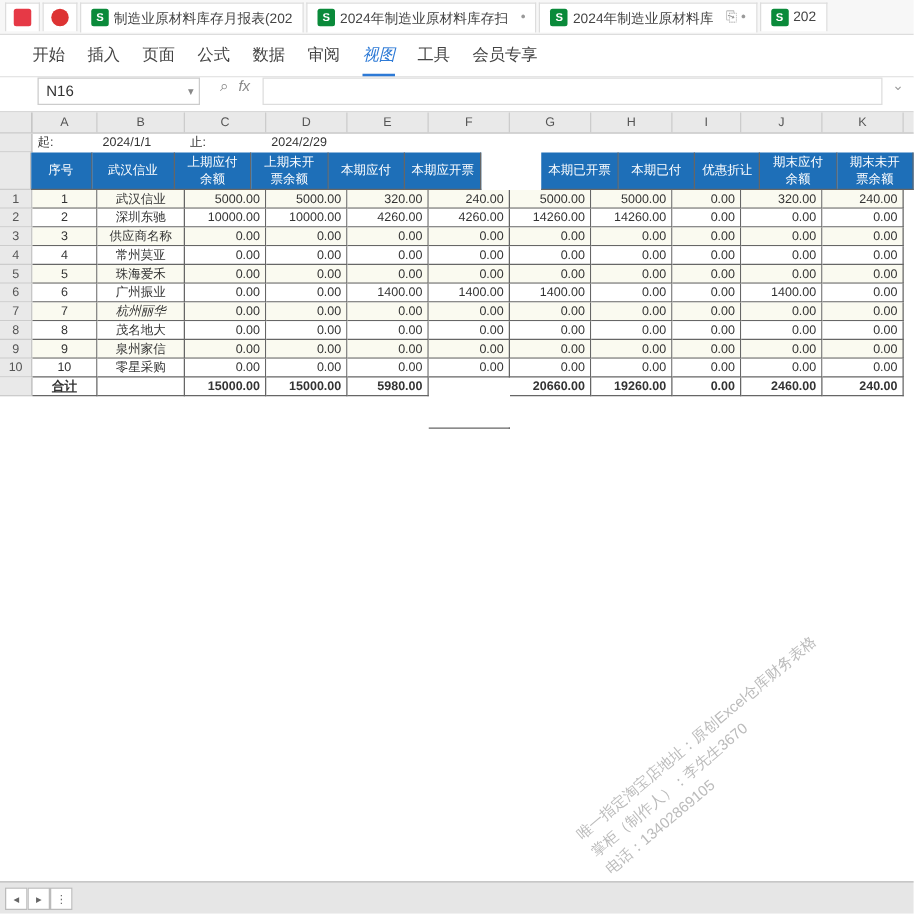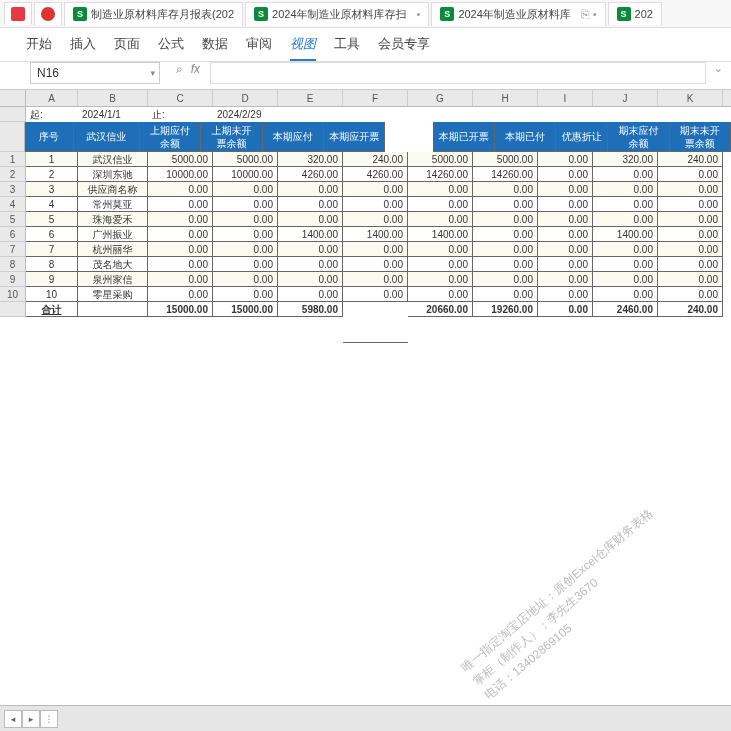--- a/index.html
+++ b/index.html
@@ -245,21 +245,21 @@
       <div class="cell num" style="width: 65px;">1400.00</div>
       <div class="cell num" style="width: 65px;">1400.00</div>
       <div class="cell num" style="width: 65px;">0.00</div>
       <div class="cell num" style="width: 55px;">0.00</div>
       <div class="cell num" style="width: 65px;">1400.00</div>
       <div class="cell num" style="width: 65px;">0.00</div>
     </div>
     <div class="row datarow">
       <div class="rh">7</div>
       <div class="cell " style="width: 52px;">7</div>
-      <div class="cell " style="width: 70px;">杭州丽华</div>
+      <div class="cell " style="width: 70px; font-style: italic;">杭州丽华</div>
       <div class="cell num" style="width: 65px;">0.00</div>
       <div class="cell num" style="width: 65px;">0.00</div>
       <div class="cell num" style="width: 65px;">0.00</div>
       <div class="cell num" style="width: 65px;">0.00</div>
       <div class="cell num" style="width: 65px;">0.00</div>
       <div class="cell num" style="width: 65px;">0.00</div>
       <div class="cell num" style="width: 55px;">0.00</div>
       <div class="cell num" style="width: 65px;">0.00</div>
       <div class="cell num" style="width: 65px;">0.00</div>
     </div>

